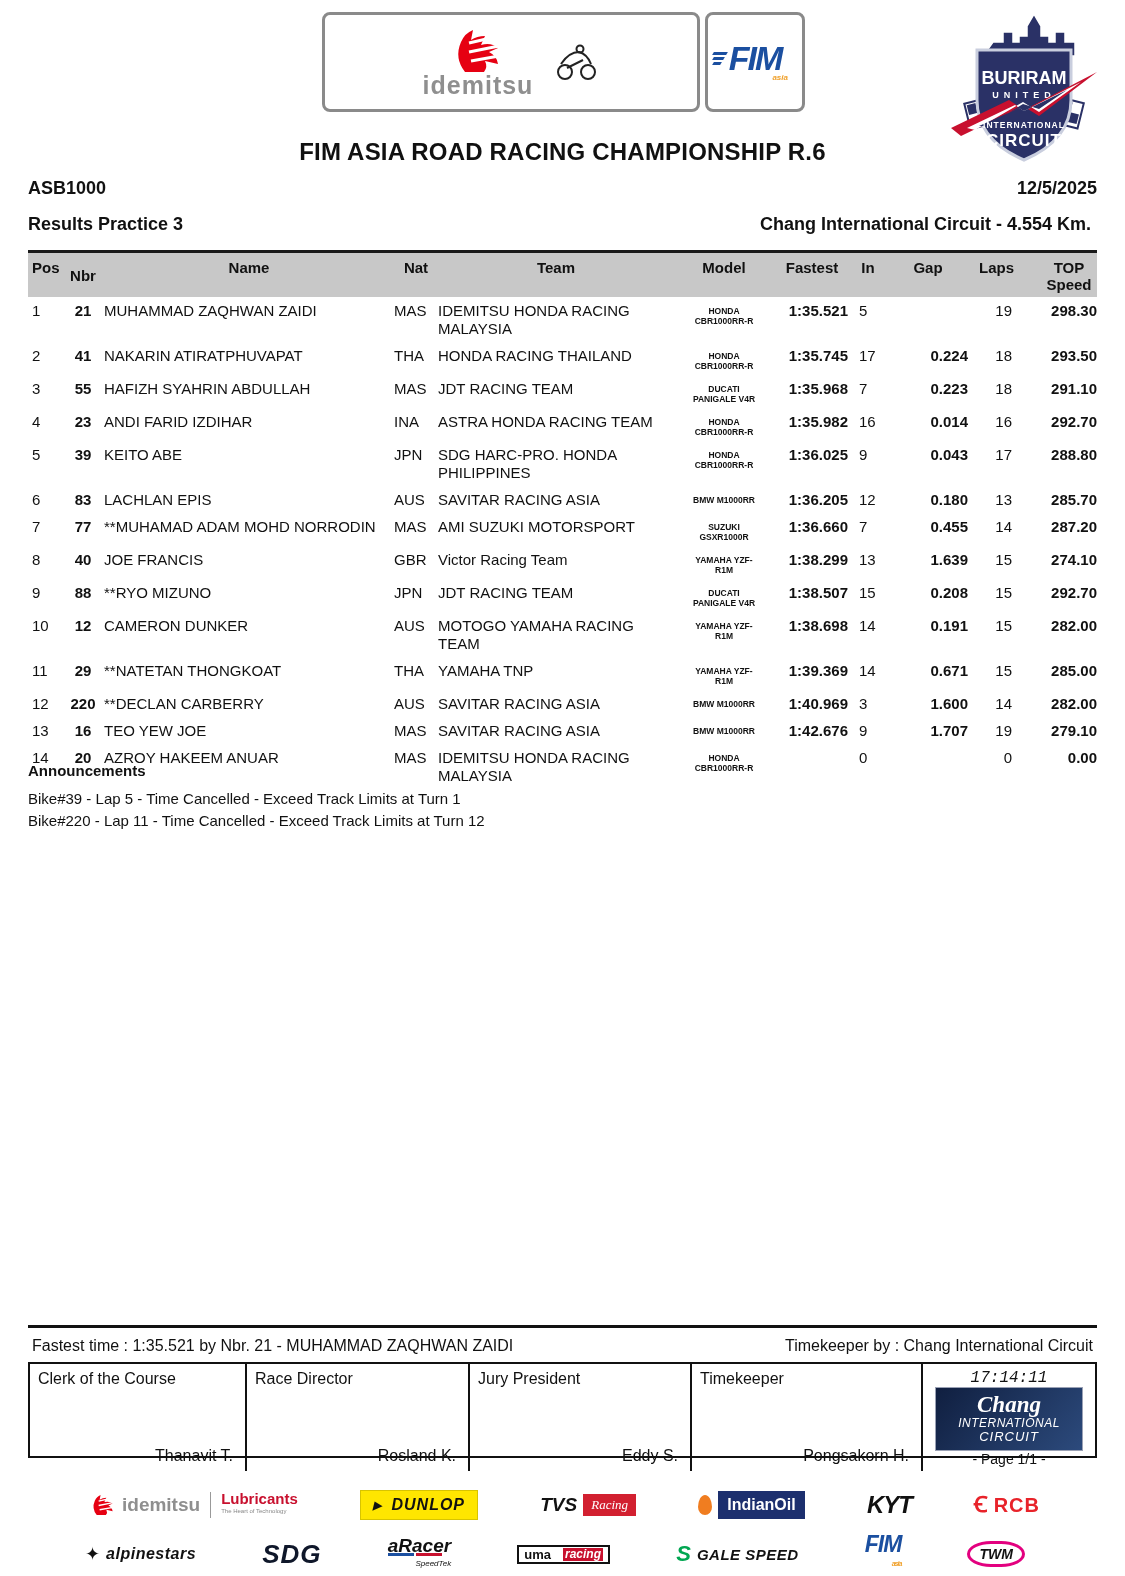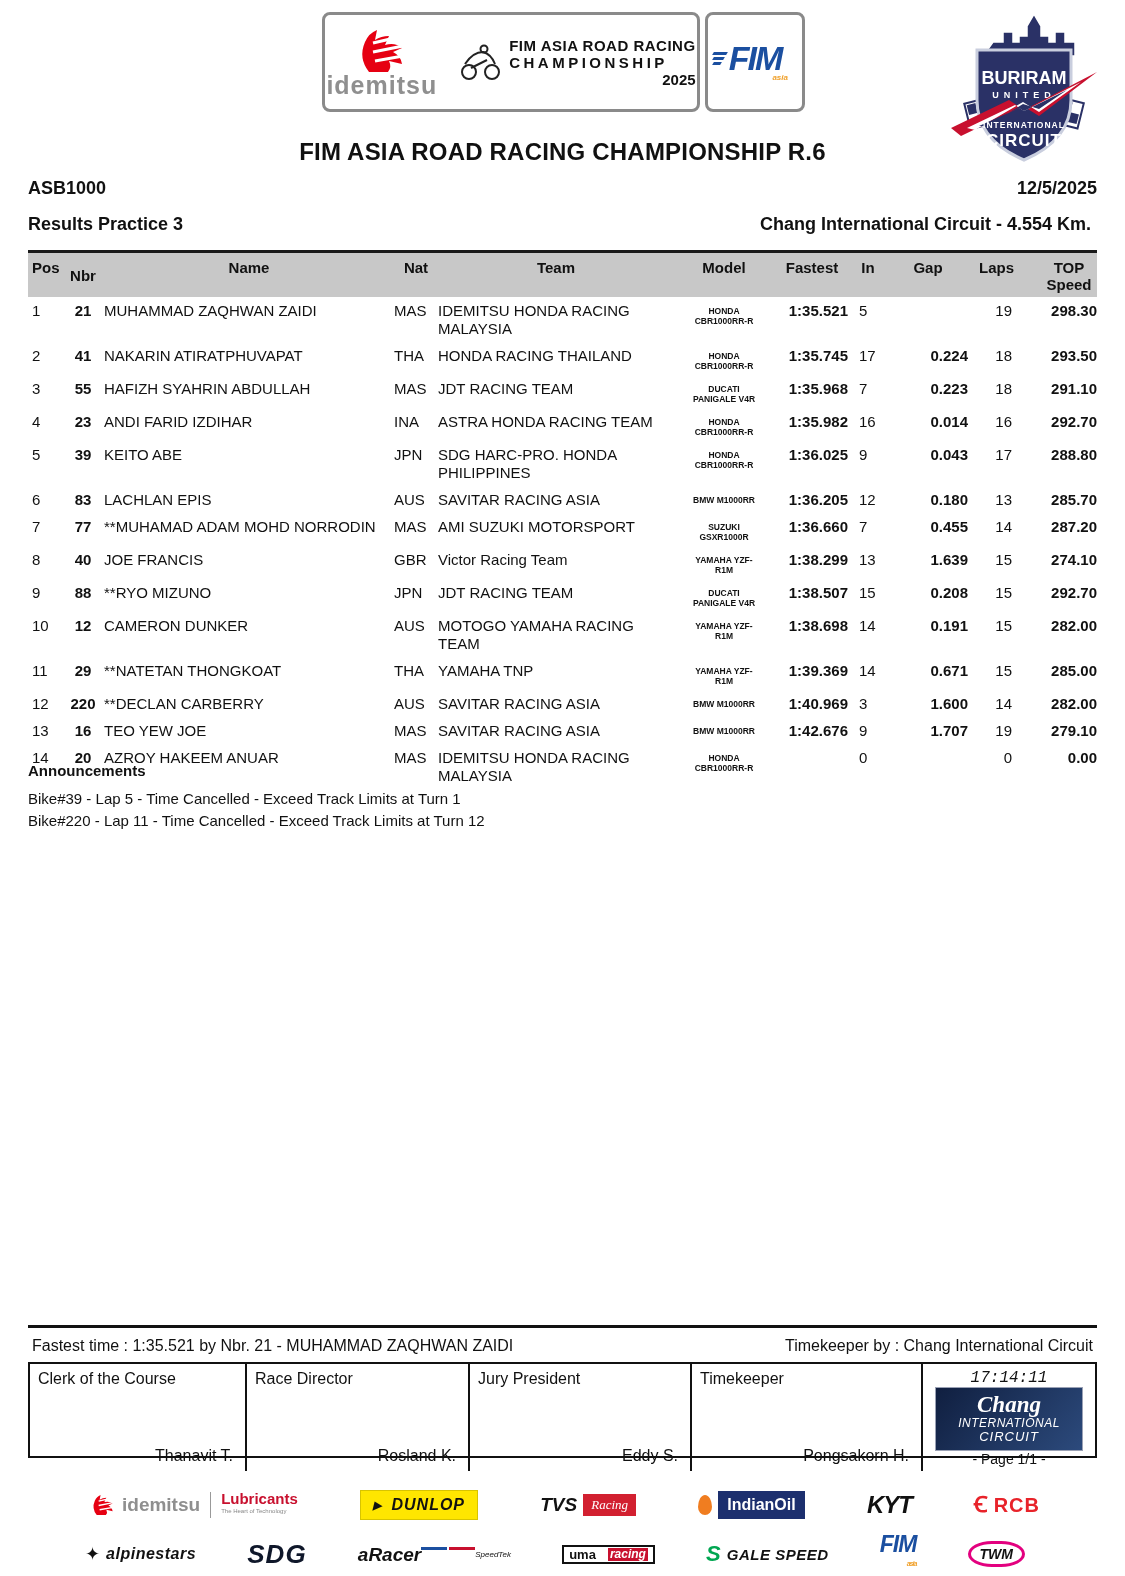--- a/index.html
+++ b/index.html
@@ -84,21 +84,21 @@
   .sp-tvs { font-weight:bold; font-style:italic; font-size:19px; }
   .sp-tvs-badge { background:#d22030; color:#fff; font-style:italic; font-size:13px; padding:3px 8px; font-family:"Liberation Serif", serif; }
   .sp-ioc-drop { width:14px; height:20px; background:#f07d20; border-radius:50% 50% 50% 50% / 60% 60% 40% 40%; }
   .sp-ioc { background:#1c2f6e; color:#fff; font-weight:bold; font-size:16px; padding:5px 9px; }
   .sp-kyt { font-weight:bold; font-style:italic; font-size:24px; letter-spacing:-1px; }
   .sp-rcb-ic { color:#e8232a; font-weight:bold; font-size:22px; line-height:20px; }
   .sp-rcb { color:#e8232a; font-weight:bold; font-size:20px; letter-spacing:1px; }
   .sp-alp { font-weight:bold; font-style:italic; font-size:16px; letter-spacing:.5px; }
   .sp-alp-star { font-size:18px; }
   .sp-sdg { color:#0f172a; font-weight:bold; font-style:italic; font-size:26px; letter-spacing:1px; }
-  .sp-aracer { display:flex; flex-direction:row; line-height:15px; }
+  .sp-aracer { display:flex; flex-direction:column; line-height:15px; }
   .sp-aracer-main { font-weight:bold; font-style:italic; font-size:19px; }
   .sp-aracer-bars { display:flex; gap:2px; } .sp-aracer-bars i { height:3px; width:26px; display:block; }
   .sp-aracer-sub { font-size:8px; font-style:italic; align-self:flex-end; }
   .sp-uma { border:2px solid #111; text-align:center; line-height:13px; padding:1px 5px; }
   .sp-uma-a { font-weight:bold; font-size:13px; }
   .sp-uma-b { background:#c8102e; color:#fff; font-weight:bold; font-style:italic; font-size:12px; padding:0 2px; }
   .sp-gs-ic { color:#00a651; font-weight:bold; font-size:22px; font-style:italic; }
   .sp-gs { font-weight:bold; font-style:italic; font-size:15px; letter-spacing:.5px; }
   .sp-fim { color:#1b4fa0; font-weight:bold; font-style:italic; font-size:23px; letter-spacing:-1px; line-height:20px; }
   .sp-fim-sub { color:#f0a02a; font-size:7px; font-weight:bold; font-style:italic; display:block; text-align:right; }
@@ -121,25 +121,20 @@
         <span class="idem-word">idemitsu</span>
       </div>
       <div class="arrc">
         <svg width="46" height="40" viewBox="0 0 46 40">
           <circle cx="12" cy="30" r="7" fill="none" stroke="#222" stroke-width="2"></circle>
           <circle cx="35" cy="30" r="7" fill="none" stroke="#222" stroke-width="2"></circle>
           <path d="M8 22 Q16 10 26 10 Q34 12 38 22" fill="none" stroke="#222" stroke-width="2"></path>
           <circle cx="27" cy="7" r="3.5" fill="none" stroke="#222" stroke-width="2"></circle>
           <path d="M14 26 L30 18" stroke="#222" stroke-width="2"></path>
         </svg>
-        <div class="arrc-text">
-          <div class="arrc-l1">FIM ASIA ROAD RACING</div>
-          <div class="arrc-l2">CHAMPIONSHIP</div>
-          <div class="arrc-yr">2025</div>
-        </div>
       </div>
     </div>
     <div class="brandbox brand-fim">
       <span class="fim-word">
         <span class="wing">
             <i></i>
             <i></i>
             <i></i>
           </span>
         <span>FIM</span>

